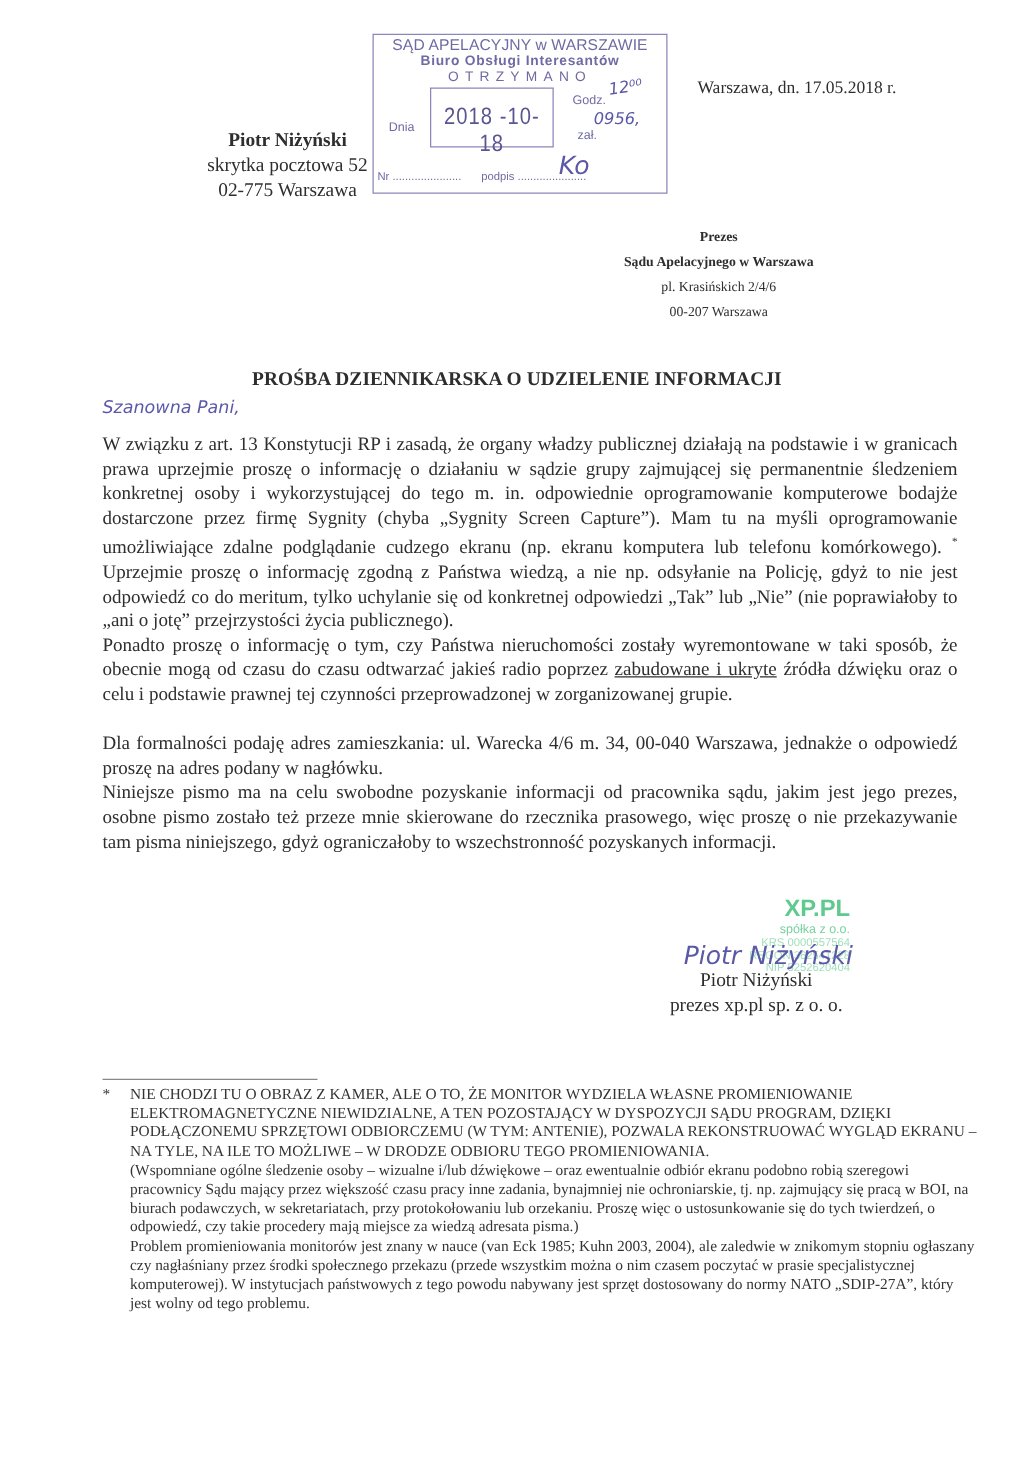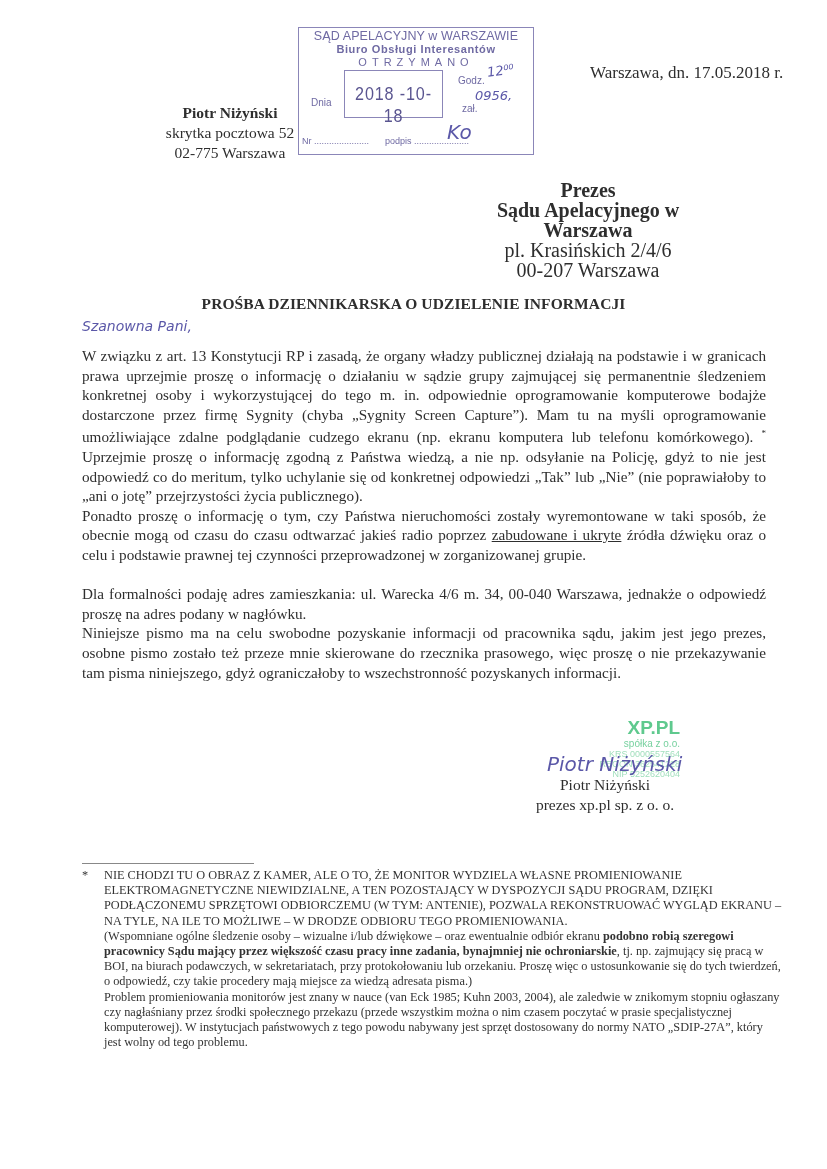--- a/index.html
+++ b/index.html
@@ -6,42 +6,42 @@
     html, body { width: 827px; height: 1169px; background: #ffffff; overflow: hidden; }
     body { position: relative; font-family: "Liberation Serif", serif; color: #2e2e2e; }
 
     .abs { position: absolute; }
 
     
     .sender { left: 150px; top: 103px; width: 160px; text-align: center; font-size: 15.5px; line-height: 20px; }
     .sender .name { font-weight: bold; }
 
     
-    .date { left: 590px; top: 63px; font-size: 17px; }
+    .date { left: 558px; top: 63px; font-size: 14px; }
 
     
     .stamp { left: 298px; top: 27px; width: 236px; height: 128px; border: 1.5px solid #8b86b8; color: #6f6aa3;
              font-family: "Liberation Sans", sans-serif; }
     .stamp .l1 { position: absolute; left: 0; right: 0; top: 1px; text-align: center; font-size: 12.5px; letter-spacing: 0.1px; }
     .stamp .l2 { position: absolute; left: 0; right: 0; top: 15px; text-align: center; font-size: 11px; font-weight: bold; letter-spacing: 0.6px; }
     .stamp .l3 { position: absolute; left: 0; right: 0; top: 28px; text-align: center; font-size: 11px; letter-spacing: 5px; }
     .stamp .dnia { position: absolute; left: 12px; top: 69px; font-size: 10px; }
     .stamp .datebox { position: absolute; left: 45px; top: 42px; width: 99px; height: 48px; border: 1.5px solid #8b86b8; padding-left: 47px; }
     .stamp .dateval { position: absolute; left: 0; right: 0; top: 12px; text-align: center; font-size: 19px; color: #5a5590; transform: scaleX(0.85); letter-spacing: 1px; }
     .stamp .godz { position: absolute; left: 159px; top: 47px; font-size: 10px; }
     .stamp .zal { position: absolute; left: 163px; top: 75px; font-size: 10px; }
     .stamp .nr { position: absolute; left: 3px; top: 108px; font-size: 9px; }
     .stamp .podpis { position: absolute; left: 86px; top: 108px; font-size: 9px; }
     .hand { font-family: "DejaVu Sans", sans-serif; color: #5b58a8; font-style: italic; }
     .stamp .h-godz { position: absolute; left: 188px; top: 35px; font-size: 13px; transform: rotate(-8deg); }
     .stamp .h-num { position: absolute; left: 176px; top: 60px; font-size: 13px; }
     .stamp .h-sig { position: absolute; left: 148px; top: 92px; font-size: 20px; }
 
     
-    .recipient { left: 463px; top: 180px; width: 250px; text-align: center; font-size: 20px; line-height: 20px; }
+    .recipient { left: 450px; top: 180px; width: 250px; text-align: center; font-size: 11px; line-height: 20px; }
     .recipient .b { font-weight: bold; }
 
     
     .title { left: 0; right: 0; top: 295px; text-align: center; font-size: 15.5px; font-weight: bold; letter-spacing: 0.1px; }
 
     
     .salutation { left: 82px; top: 318px; font-size: 14px; }
 
     
     .body { left: 82px; top: 346px; width: 684px; font-size: 15.2px; line-height: 19.6px; text-align: justify; }
@@ -59,21 +59,21 @@
     .signer { left: 520px; top: 775px; width: 170px; text-align: center; font-size: 15.5px; line-height: 20px; }
 
     
     .fn-rule { left: 82px; top: 863px; width: 172px; height: 1px; background: #888; }
     .footnote { left: 82px; top: 868px; width: 700px; font-size: 12.3px; line-height: 15.2px; color: #333; }
     .footnote .row { display: flex; }
     .footnote .mark { width: 22px; flex: none; }
     .footnote .content { flex: 1; }
     .footnote .caps { font-size: 12.3px; }
     .footnote p { margin: 0; }
-    .footnote b { font-weight: bold; }
+    .footnote b { font-weight: normal; }
   </style>
 </head>
 <body>
 
 <div class="abs sender">
   <div class="name">Piotr Niżyński</div>
   <div>skrytka pocztowa 52</div>
   <div>02-775 Warszawa</div>
 </div>
 

